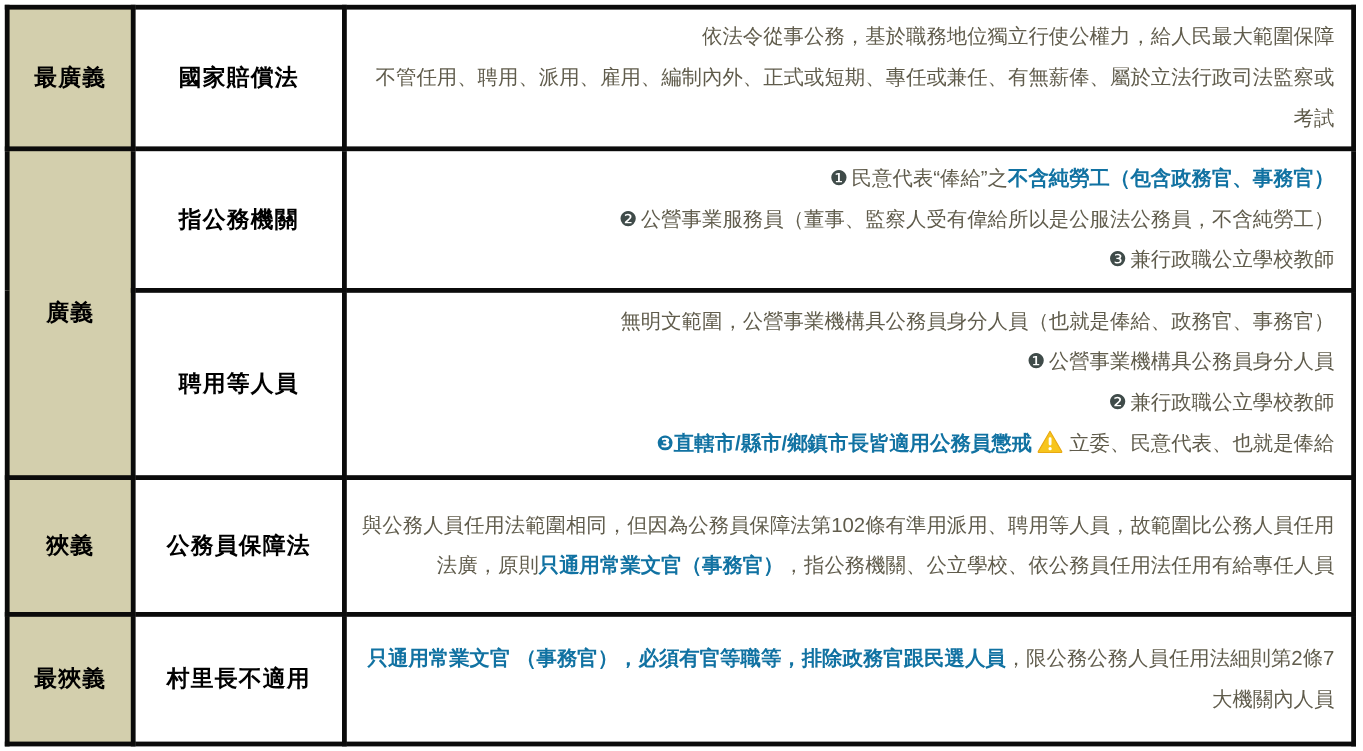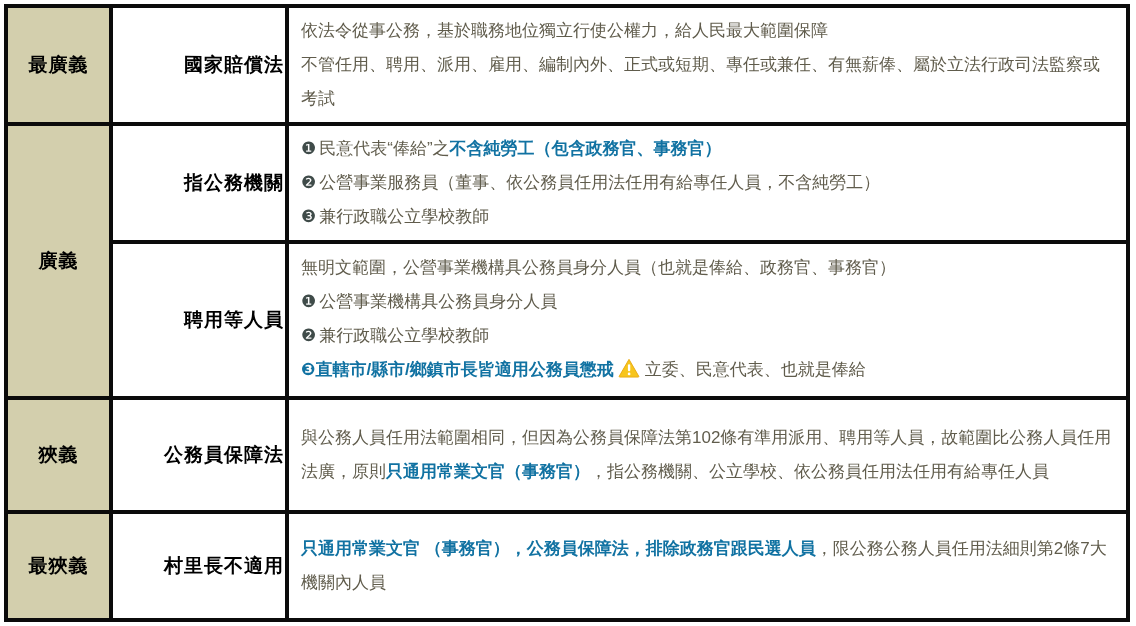--- a/index.html
+++ b/index.html
@@ -32,33 +32,34 @@
     text-align: center;
     vertical-align: middle;
     font-size: 19px;
     font-weight: 800;
     color: #000000;
     letter-spacing: 1px;
   }
   td.law-cell {
     background: #ffffff;
     width: 170px;
-    text-align: right;
+    text-align: center;
     vertical-align: middle;
     font-size: 19px;
     font-weight: 800;
     color: #000000;
     letter-spacing: 1px;
   }
   td.desc-cell {
     background: #ffffff;
     vertical-align: middle;
     padding: 6px 14px 6px 12px;
     font-size: 17px;
     color: var(--text);
+    text-align: right;
   }
   .line { line-height: 34px; }
   .seg-n { color: var(--text); font-weight: 500; }
   .seg-b { color: var(--blue); font-weight: 800; }
   .seg-bu { color: var(--bullet); font-weight: 500; margin-right: 3px; }
   tr.row-0 { height: 110px; }
   tr.row-1 { height: 116px; }
   tr.row-2 { height: 156px; }
   tr.row-3 { height: 114px; }
   tr.row-4 { height: 108px; }
@@ -76,21 +77,21 @@
           <td class="desc-cell">
             <div class="line"><span class="seg-n">依法令從事公務，基於職務地位獨立行使公權力，給人民最大範圍保障</span></div>
             <div class="line"><span class="seg-n">不管任用、聘用、派用、雇用、編制內外、正式或短期、專任或兼任、有無薪俸、屬於立法行政司法監察或考試</span></div>
           </td>
         </tr>
         <tr class="row-1">
           <td class="scope-cell" rowspan="2">廣義</td>
           <td class="law-cell">指公務機關</td>
           <td class="desc-cell">
             <div class="line"><span class="seg-bu">❶</span><span class="seg-n">民意代表“俸給”之</span><span class="seg-b">不含純勞工（包含政務官、事務官）</span></div>
-            <div class="line"><span class="seg-bu">❷</span><span class="seg-n">公營事業服務員（董事、依公務員任用法任用有給專任人員，不含純勞工）</span></div>
+            <div class="line"><span class="seg-bu">❷</span><span class="seg-n">公營事業服務員（董事、監察人受有偉給所以是公服法公務員，不含純勞工）</span></div>
             <div class="line"><span class="seg-bu">❸</span><span class="seg-n">兼行政職公立學校教師</span></div>
           </td>
         </tr>
         <tr class="row-2">
           <td class="law-cell">聘用等人員</td>
           <td class="desc-cell">
             <div class="line"><span class="seg-n">無明文範圍，公營事業機構具公務員身分人員（也就是俸給、政務官、事務官）</span></div>
             <div class="line"><span class="seg-bu">❶</span><span class="seg-n">公營事業機構具公務員身分人員</span></div>
             <div class="line"><span class="seg-bu">❷</span><span class="seg-n">兼行政職公立學校教師</span></div>
             <div class="line"><span class="seg-b">❸直轄市/縣市/鄉鎮市長皆適用公務員懲戒</span><span class="warn-icon"><svg width="22" height="20" viewBox="0 0 24 22">
@@ -104,18 +105,18 @@
           <td class="scope-cell" rowspan="1">狹義</td>
           <td class="law-cell">公務員保障法</td>
           <td class="desc-cell">
             <div class="line"><span class="seg-n">與公務人員任用法範圍相同，但因為公務員保障法第102條有準用派用、聘用等人員，故範圍比公務人員任用法廣，原則</span><span class="seg-b">只通用常業文官（事務官）</span><span class="seg-n">，指公務機關、公立學校、依公務員任用法任用有給專任人員</span></div>
           </td>
         </tr>
         <tr class="row-4">
           <td class="scope-cell" rowspan="1">最狹義</td>
           <td class="law-cell">村里長不適用</td>
           <td class="desc-cell">
-            <div class="line"><span class="seg-b">只通用常業文官 （事務官），公務員保障法，排除政務官跟民選人員</span><span class="seg-n">，限公務公務人員任用法細則第2條7大機關內人員</span></div>
+            <div class="line"><span class="seg-b">只通用常業文官 （事務官），必須有官等職等，排除政務官跟民選人員</span><span class="seg-n">，限公務公務人員任用法細則第2條7大機關內人員</span></div>
           </td>
         </tr>
       </tbody>
   </table>
 </div>
 
 </body></html>

